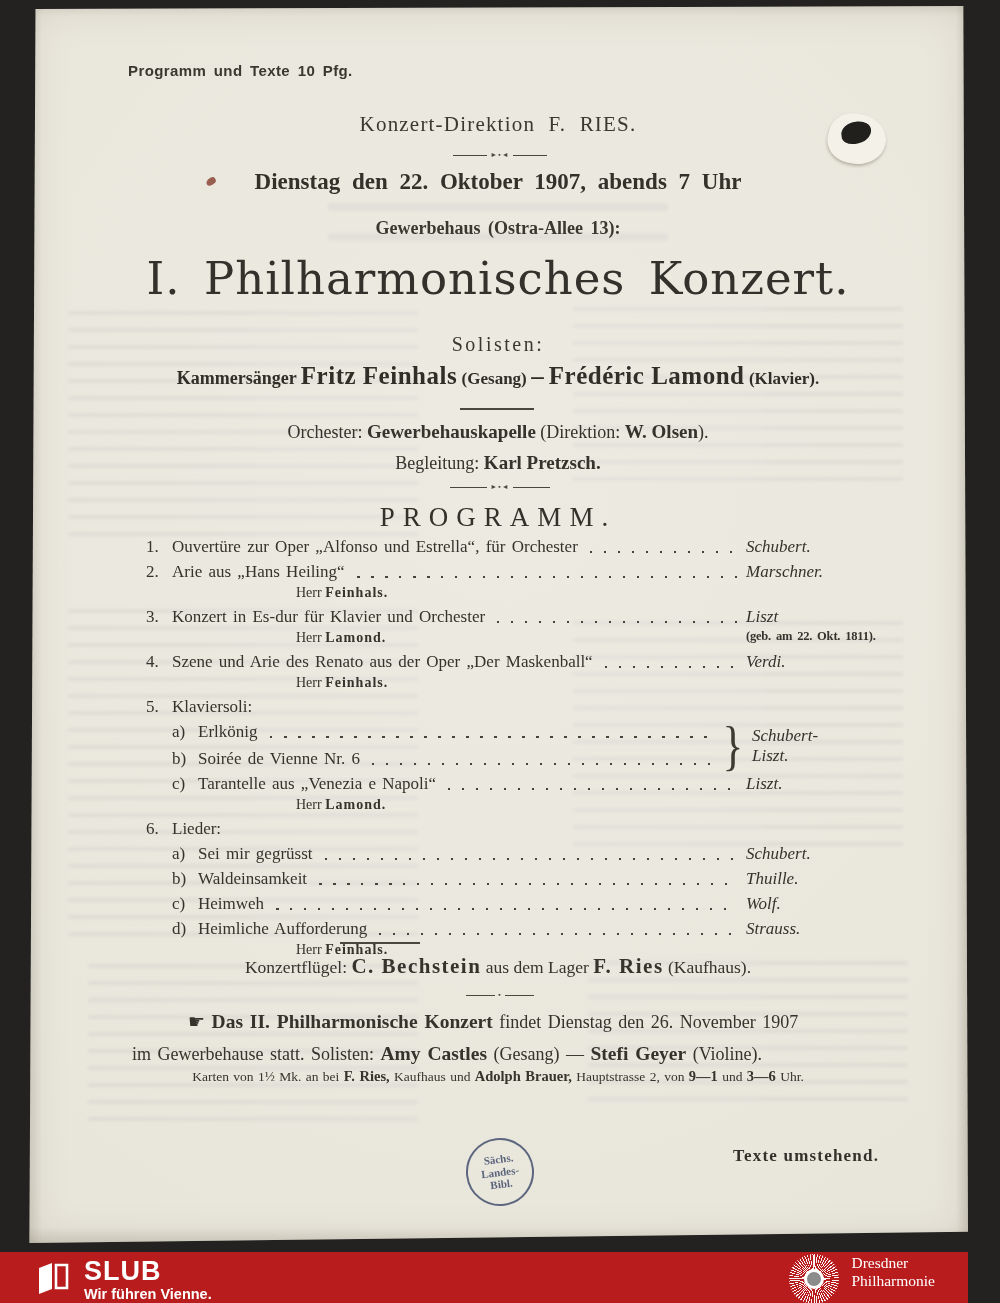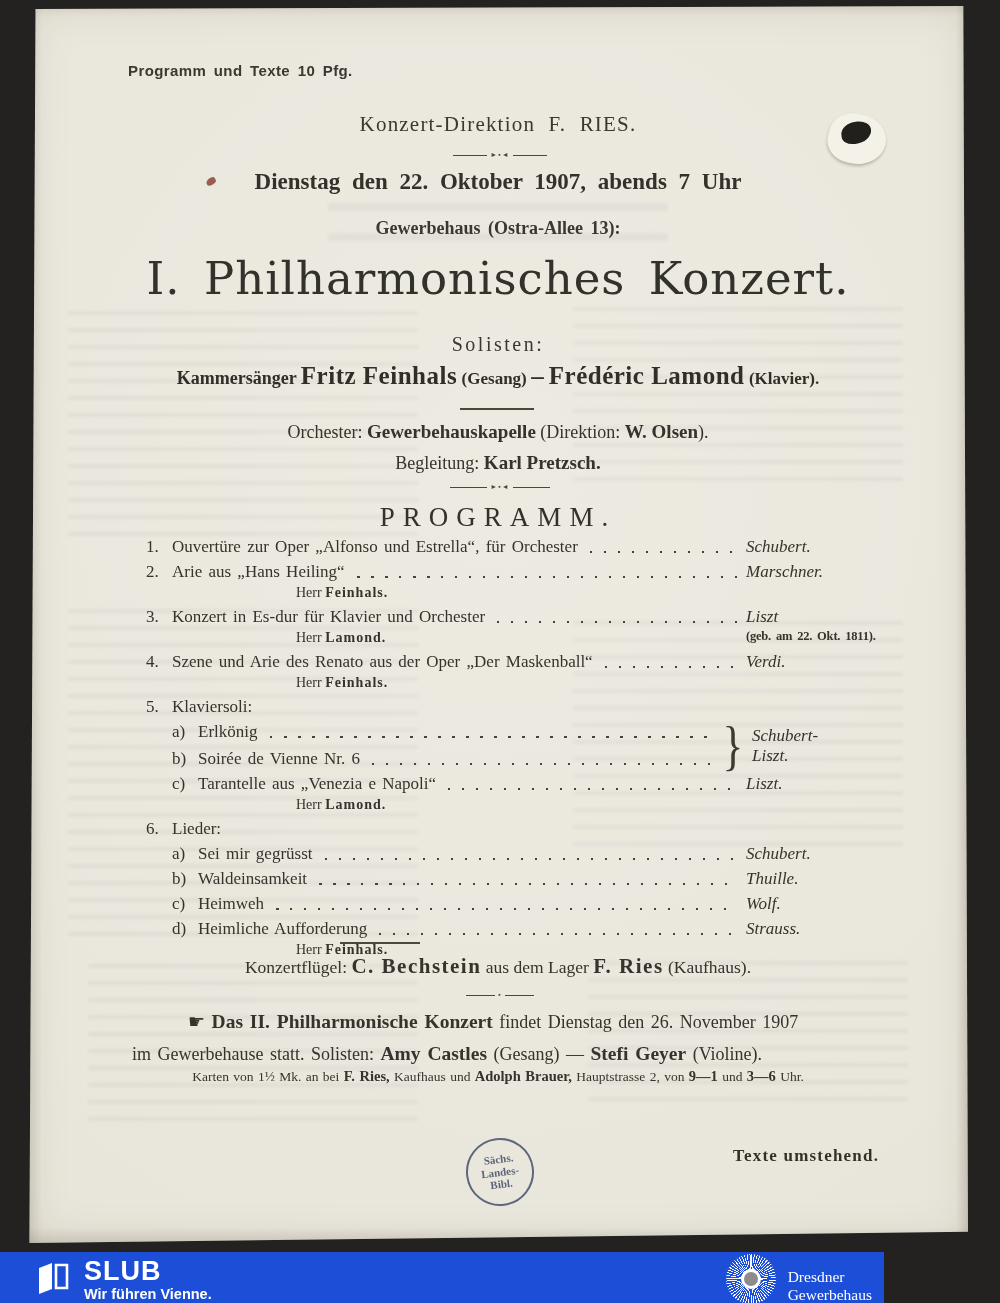--- a/index.html
+++ b/index.html
@@ -103,28 +103,28 @@
   .tickets .b{font-weight:bold;font-size:14.5px;}
   .verso-note{position:absolute;left:705px;top:1140px;font-weight:bold;
     font-size:17px;letter-spacing:1.2px;color:#33312a;}
 
   .stamp{position:absolute;left:438px;top:1132px;width:64px;height:64px;
     border:2.5px solid #4a5672;border-radius:50%;transform:rotate(-7deg);
     display:flex;flex-direction:column;align-items:center;justify-content:center;
     color:#47536e;font-weight:bold;font-size:11px;line-height:12.5px;opacity:.88;}
 
   
-  .vfooter{position:absolute;left:0;top:1252px;width:884px;height:51px;background:#1d4ed8;}
+  .vfooter{position:absolute;left:0;top:1252px;width:968px;height:51px;background:#b91c1c;}
   .slub{position:absolute;left:36px;top:6px;display:flex;align-items:flex-start;}
   .slub-book{margin-top:2px;margin-right:14px;}
   .slub-text .name{font-family:"Liberation Sans",sans-serif;font-weight:bold;
     font-size:27px;line-height:26px;letter-spacing:1px;color:#fff;}
   .slub-text .tag{font-family:"Liberation Sans",sans-serif;font-weight:bold;
     font-size:14.5px;color:#fff;margin-top:2px;}
-  .phil{position:absolute;right:12px;top:2px;display:flex;align-items:flex-end;}
+  .phil{position:absolute;right:33px;top:2px;display:flex;align-items:flex-start;}
   .pd-logo{width:50px;height:50px;border-radius:50%;position:relative;flex:none;
     background:repeating-conic-gradient(rgba(255,255,255,.95) 0deg 2.4deg, rgba(255,255,255,0) 2.4deg 6.6deg);
     margin-right:12px;}
   .pd-logo::after{content:"";position:absolute;inset:15px;border-radius:50%;
     background:#8c8c8c;border:3.5px solid #fff;box-sizing:border-box;}
   .phil-text{color:#fff;font-family:"Liberation Serif",serif;font-size:15.5px;line-height:18px;}
 </style>
 </head>
 <body>
 
@@ -355,16 +355,16 @@
     </svg>
     <div class="slub-text">
       <div class="name">SLUB</div>
       <div class="tag">Wir führen Vienne.</div>
     </div>
   </div>
   <div class="phil">
     <div class="pd-logo"></div>
     <div class="phil-text">
       <div>Dresdner</div>
-      <div>Gewerbehaus</div>
+      <div>Philharmonie</div>
     </div>
   </div>
 </div>
 
 </body></html>

